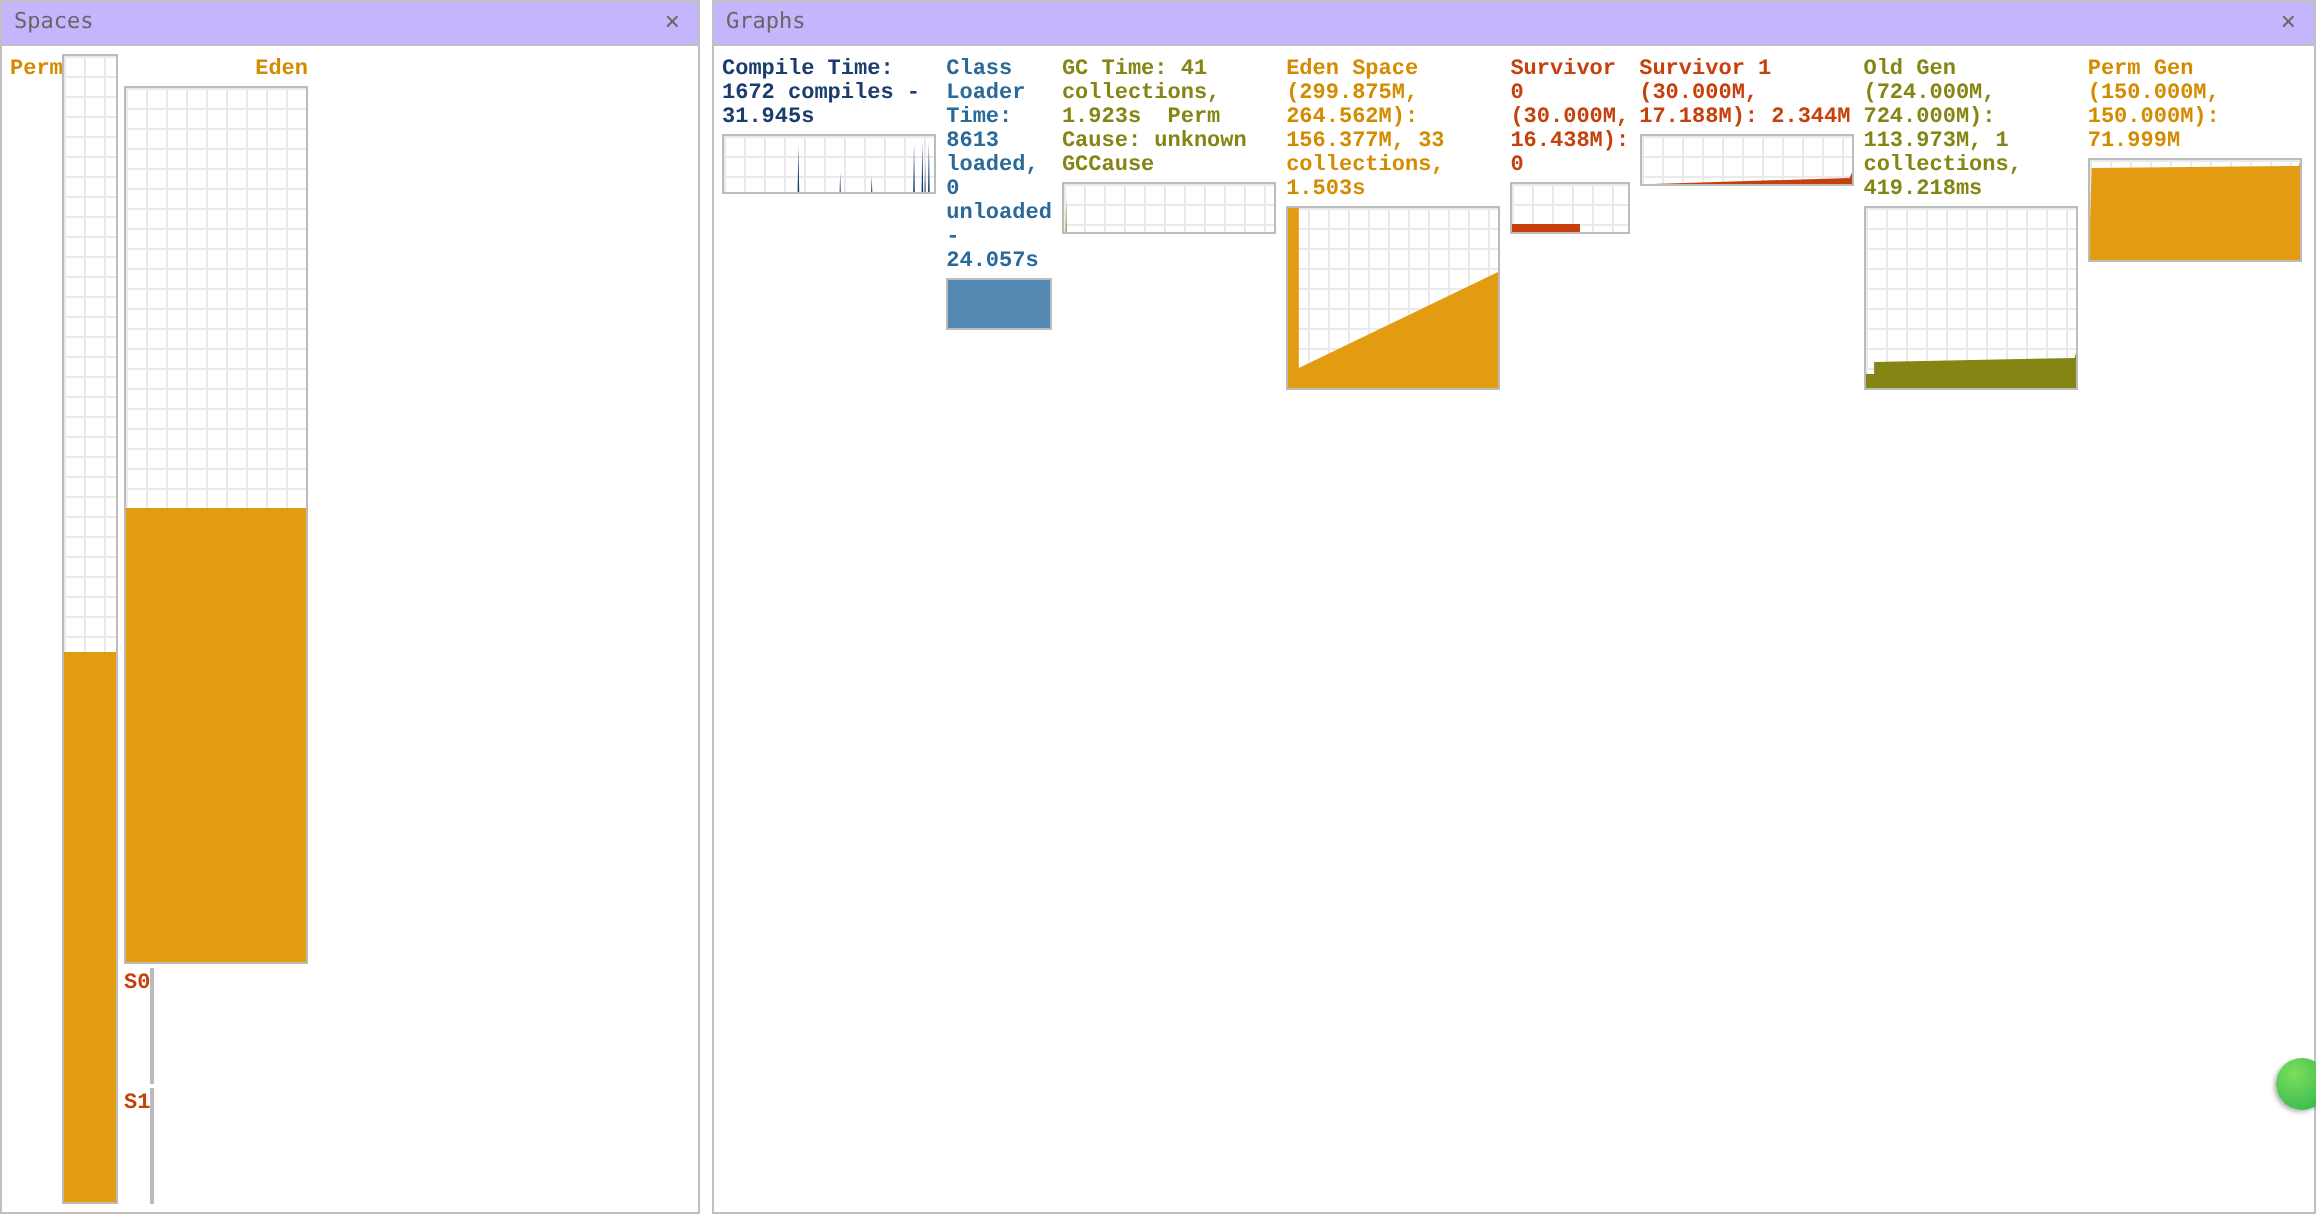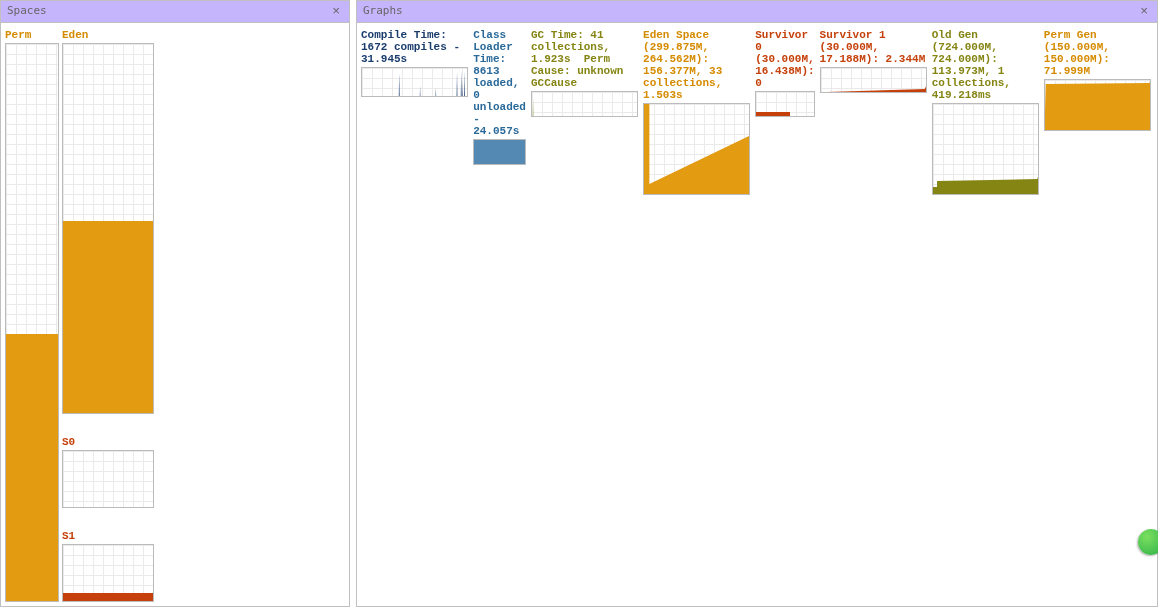--- a/index.html
+++ b/index.html
@@ -10,22 +10,22 @@
 .close-x{color:#666;padding:0 3px;font-size:13px;}
 .spaces-panel{width:348px;flex-shrink:0;}
 .graphs-panel{flex:1;}
 .spaces-body{flex:1;display:flex;gap:3px;padding:4px;box-sizing:border-box;}
 .space-col{display:flex;flex-direction:column;}
 .space-col .title{font-weight:bold;padding:2px 0;}
 .bar-frame{flex:1;border:1px solid #bbb;position:relative;background:#fff;
  background-image:linear-gradient(to right,#eaeaea 1px,transparent 1px),linear-gradient(to bottom,#eaeaea 1px,transparent 1px);
  background-size:10px 10px;}
 .bar-fill{position:absolute;left:0;right:0;bottom:0;}
-.titled{display:flex;flex-direction:column;}
-.eden-s0-s1{display:flex;flex-direction:column;gap:20px;}
+.titled{display:flex;flex-direction:row;}
+.eden-s0-s1{display:flex;flex-direction:column;gap:2px;text-align:right;}
 .s-box .title{font-weight:bold;padding:2px 0;}
 .s-box .bar-frame{height:56px;flex:none;}
 .graphs-body{flex:1;display:flex;flex-direction:row;gap:5px;padding:4px 6px 4px 4px;overflow:hidden;box-sizing:border-box;}
 .g-row{display:flex;flex-direction:column;}
 .g-title{font-weight:bold;padding:2px 0;}
 .g-title span{font-weight:bold;}
 .g-plot{border:1px solid #bbb;position:relative;background:#fff;
  background-image:linear-gradient(to right,#eaeaea 1px,transparent 1px),linear-gradient(to bottom,#eaeaea 1px,transparent 1px);
  background-size:10px 10px;}
 .c-navy{color:#1a3d6d;}

